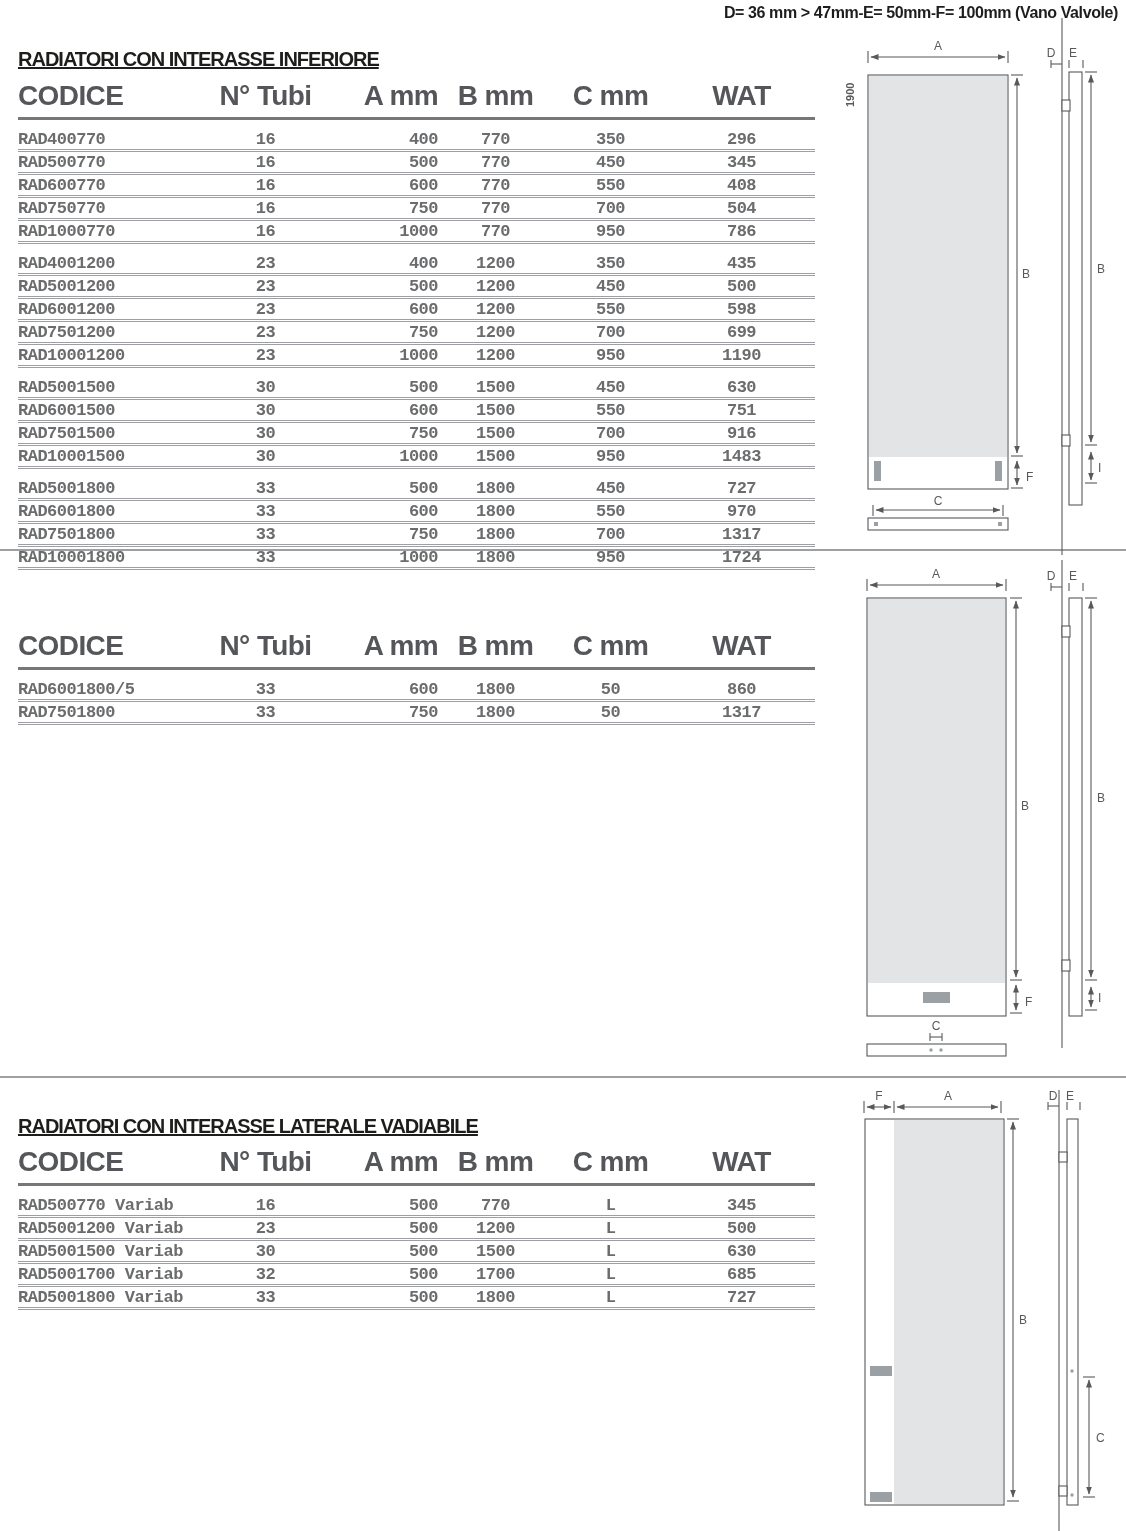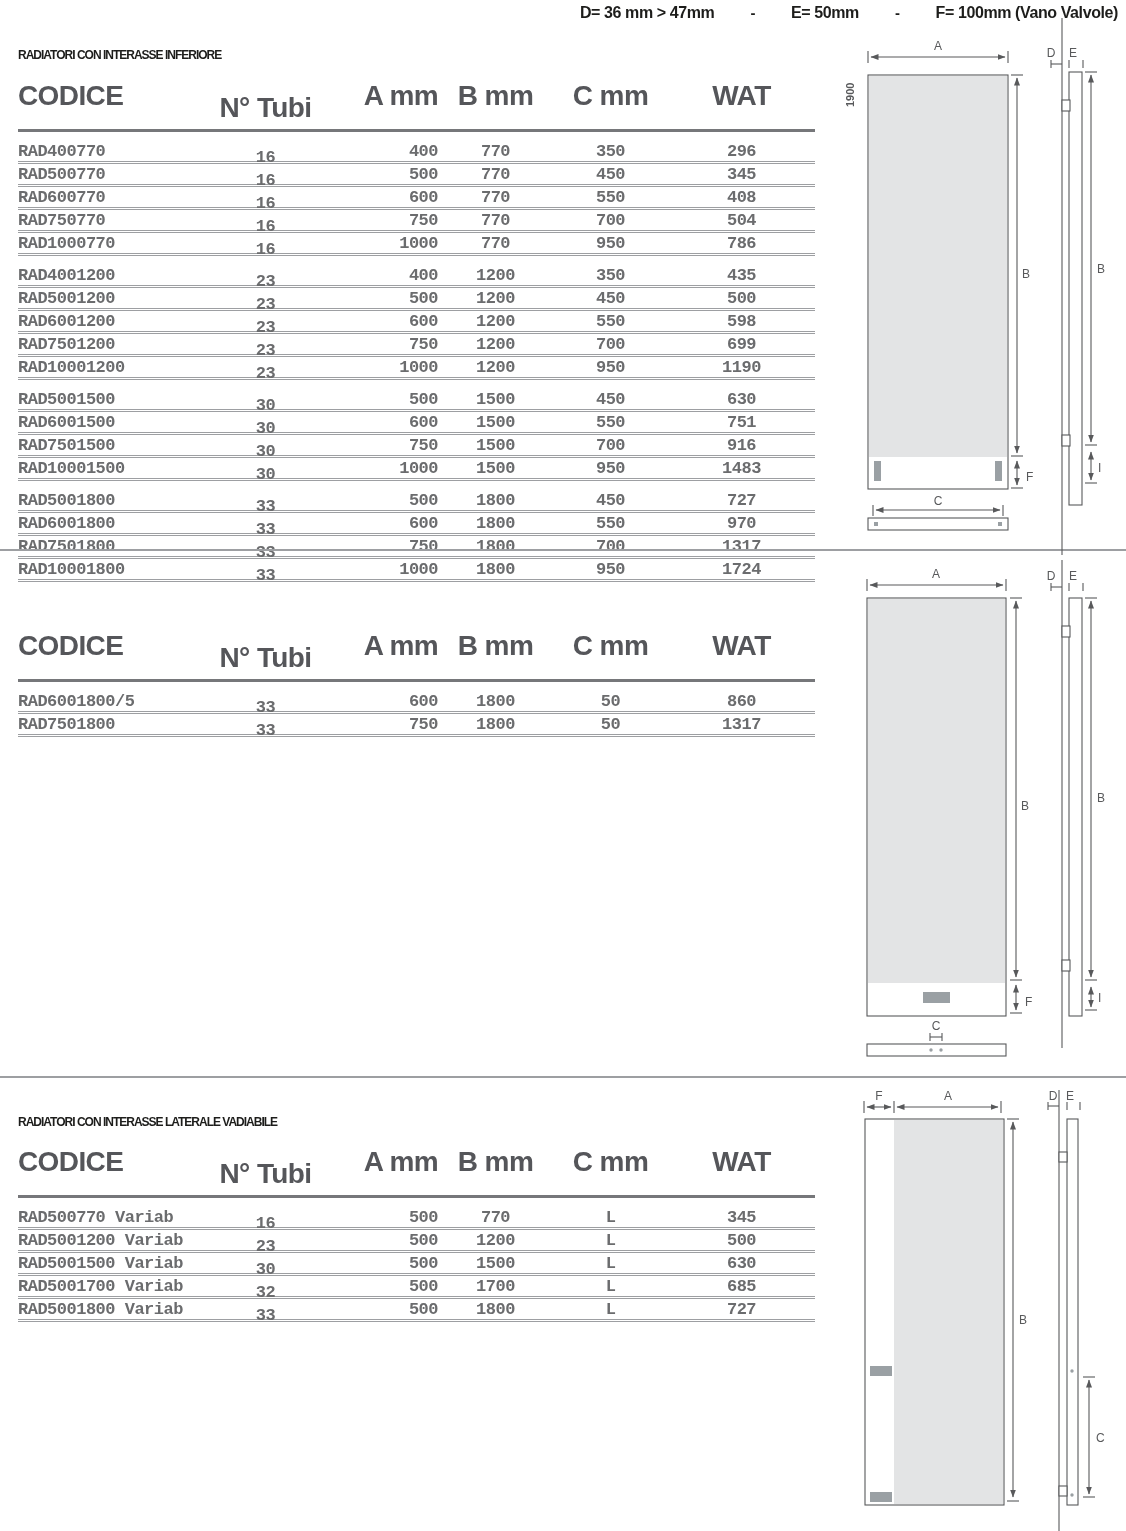--- a/index.html
+++ b/index.html
@@ -1,39 +1,39 @@
 <!DOCTYPE html>
 <html><head>
 <meta charset="utf-8">
 <style>
   html,body{margin:0;padding:0;background:#fff;}
   .page{position:relative;width:1126px;height:1531px;background:#ffffff;
         font-family:"Liberation Sans",sans-serif;overflow:hidden;}
 
   
-  .top-note{position:absolute;top:4px;right:8px;display:flex;gap:36px;
+  .top-note{position:absolute;top:4px;right:8px;display:flex;
             align-items:baseline;font-weight:bold;font-size:16px;
             letter-spacing:-0.4px;color:#1d1d1b;white-space:nowrap;}
   .top-note .sep{font-size:15px;}
 
   
-  .sec-title{position:absolute;left:18px;font-weight:bold;font-size:12px;
-             letter-spacing:-1px;color:#1d1d1b;white-space:nowrap;}
+  .sec-title{position:absolute;left:18px;font-weight:bold;font-size:20px;
+             letter-spacing:-1px;color:#1d1d1b;white-space:nowrap;text-decoration:underline;}
 
   
   .dtable{position:absolute;left:18px;width:797px;}
   .thead{display:flex;padding:2px 0 5px 0;border-bottom:3px solid #76777a;}
   .hcell{font-size:28px;font-weight:bold;color:#55565a;letter-spacing:-0.6px;}
   .tgroup{margin-top:9px;}
   .tgroup:first-of-type{margin-top:3px;}
   .trow{display:flex;height:20px;align-items:center;border-bottom:3px double #9d9fa2;font-family:Liberation Mono, monospace;}
   .cell{font-weight:bold;}
   .trow .cell{font-size:17px;color:#6b6c6e;letter-spacing:-0.5px;}
   .c0{width:190px;text-align:left;}
-  .c1{width:115px;text-align:center;margin-top:12px;}
+  .c1{width:115px;text-align:center;}
   .c2{width:115px;text-align:right;}
   .c3{width:115px;text-align:center;}
   .c4{width:115px;text-align:center;}
   .c5{width:147px;text-align:center;}
 
   .divider{position:absolute;left:0;width:1126px;height:2px;background:#9d9fa2;}
 
   
   .diag{position:absolute;left:840px;}
   #diag1{top:15px;}

